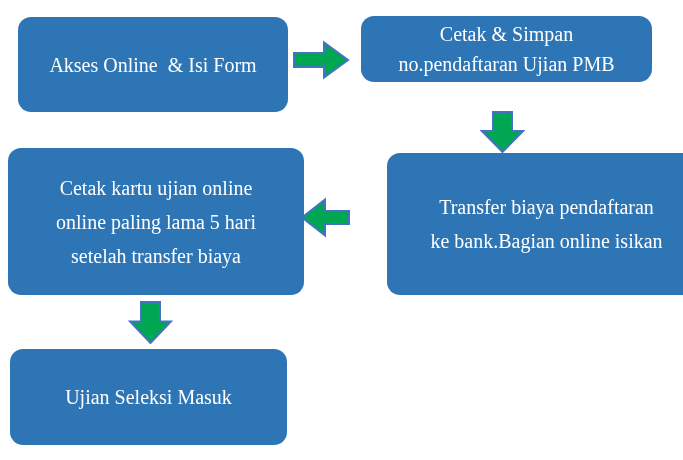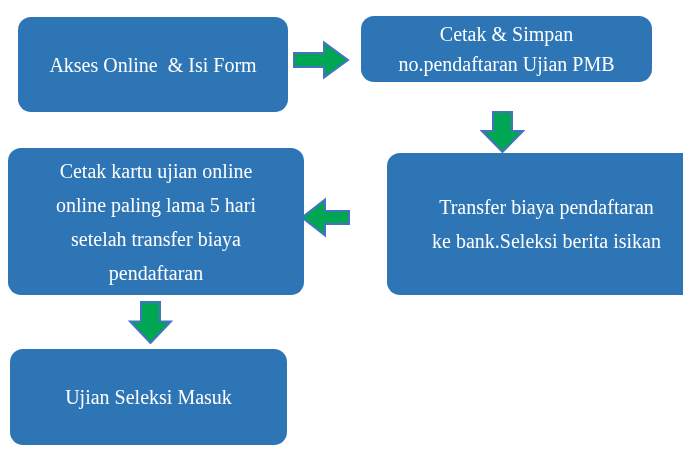--- a/index.html
+++ b/index.html
@@ -58,34 +58,33 @@
   </div>
 
   <div class="arrow" style="left:480px; top:111px;">
     <svg width="45" height="42" viewBox="0 0 45 42">
       <polygon points="13,1 32,1 32,20 43,20 22.5,41 2,20 13,20"></polygon>
     </svg>
   </div>
 
   <div class="box tall" style="left:358px; top:153px; width:319px; height:142px;margin-left:29px;">
     <div class="line">Transfer biaya pendaftaran</div>
-    <div class="line">ke bank.Seleksi berita isikan</div>
+    <div class="line">ke bank.Bagian online isikan</div>
   </div>
 
   <div class="arrow" style="left:300px; top:196px;">
     <svg width="51" height="43" viewBox="0 0 51 43">
       <polygon points="49,15 25,15 25,3.5 2,21.5 25,39.5 25,28 49,28"></polygon>
     </svg>
   </div>
 
   <div class="box tall" style="left:8px; top:148px; width:296px; height:147px;">
     <div class="line">Cetak kartu ujian online</div>
     <div class="line">online paling lama 5 hari</div>
     <div class="line">setelah transfer biaya</div>
-    <div class="line">pendaftaran</div>
   </div>
 
   <div class="arrow" style="left:128px; top:301px;">
     <svg width="45" height="43" viewBox="0 0 45 43">
       <polygon points="13,1 32,1 32,20.5 43,20.5 22.5,42 2,20.5 13,20.5"></polygon>
     </svg>
   </div>
 
   <div class="box" style="left:10px; top:349px; width:277px; height:96px;gap:27px;">
     <div class="line">Ujian Seleksi Masuk</div>

